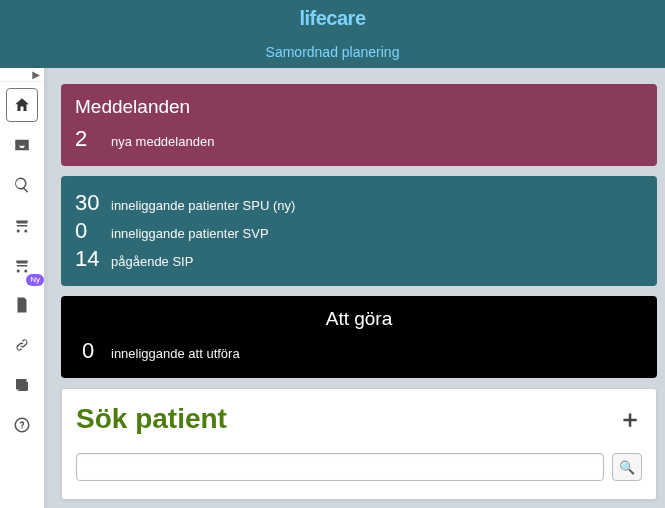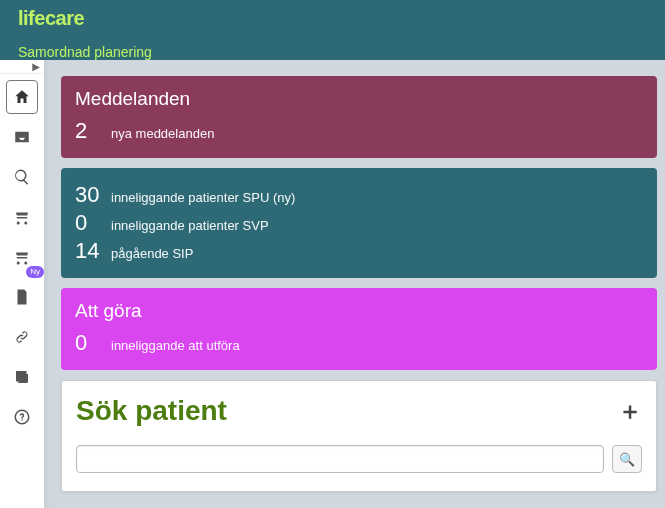--- a/index.html
+++ b/index.html
@@ -5,23 +5,24 @@
   * { box-sizing: border-box; margin: 0; padding: 0; }
   body {
     font-family: "Segoe UI", Arial, sans-serif;
     background: #d1d7de;
     width: 665px;
     height: 508px;
     overflow: hidden;
   }
   .header {
     background: #2d6a76;
-    height: 60px;
+    height: 68px;
     padding: 8px 18px;
-    color: #bef264;
+    color: #7dd3fc;
+    text-align: center;
   }
   .brand-logo {
     font-family: "Arial Black", sans-serif;
     font-weight: 900;
     font-size: 20px;
     letter-spacing: -0.5px;
     line-height: 1;
   }
   .brand-sub {
     font-size: 14px;
@@ -88,21 +89,21 @@
   .card {
     border-radius: 4px;
     padding: 12px 14px 14px 14px;
     color: #fff;
     margin-bottom: 10px;
     font-size: 14px;
   }
   .card-title { font-size: 19px; font-weight: 400; margin-bottom: 8px; }
   .card-meddelanden { background: #8a3b5b; }
   .card-personer    { background: #2d6a76; }
-  .card-attgora     { background: #d946ef; }
+  .card-attgora     { background: #000000; text-align: center; }
   .stat-row { display: flex; align-items: baseline; gap: 10px; margin-top: 2px; }
   .stat-num { font-size: 22px; font-weight: 300; min-width: 26px; }
   .stat-label { font-size: 13px; font-weight: 300; opacity: 0.95; }
   .search-panel {
     background: #fff;
     border: 1px solid #ccc;
     border-radius: 3px;
     padding: 14px 14px 18px 14px;
     box-shadow: 0 1px 3px rgba(0,0,0,0.08);
   }

